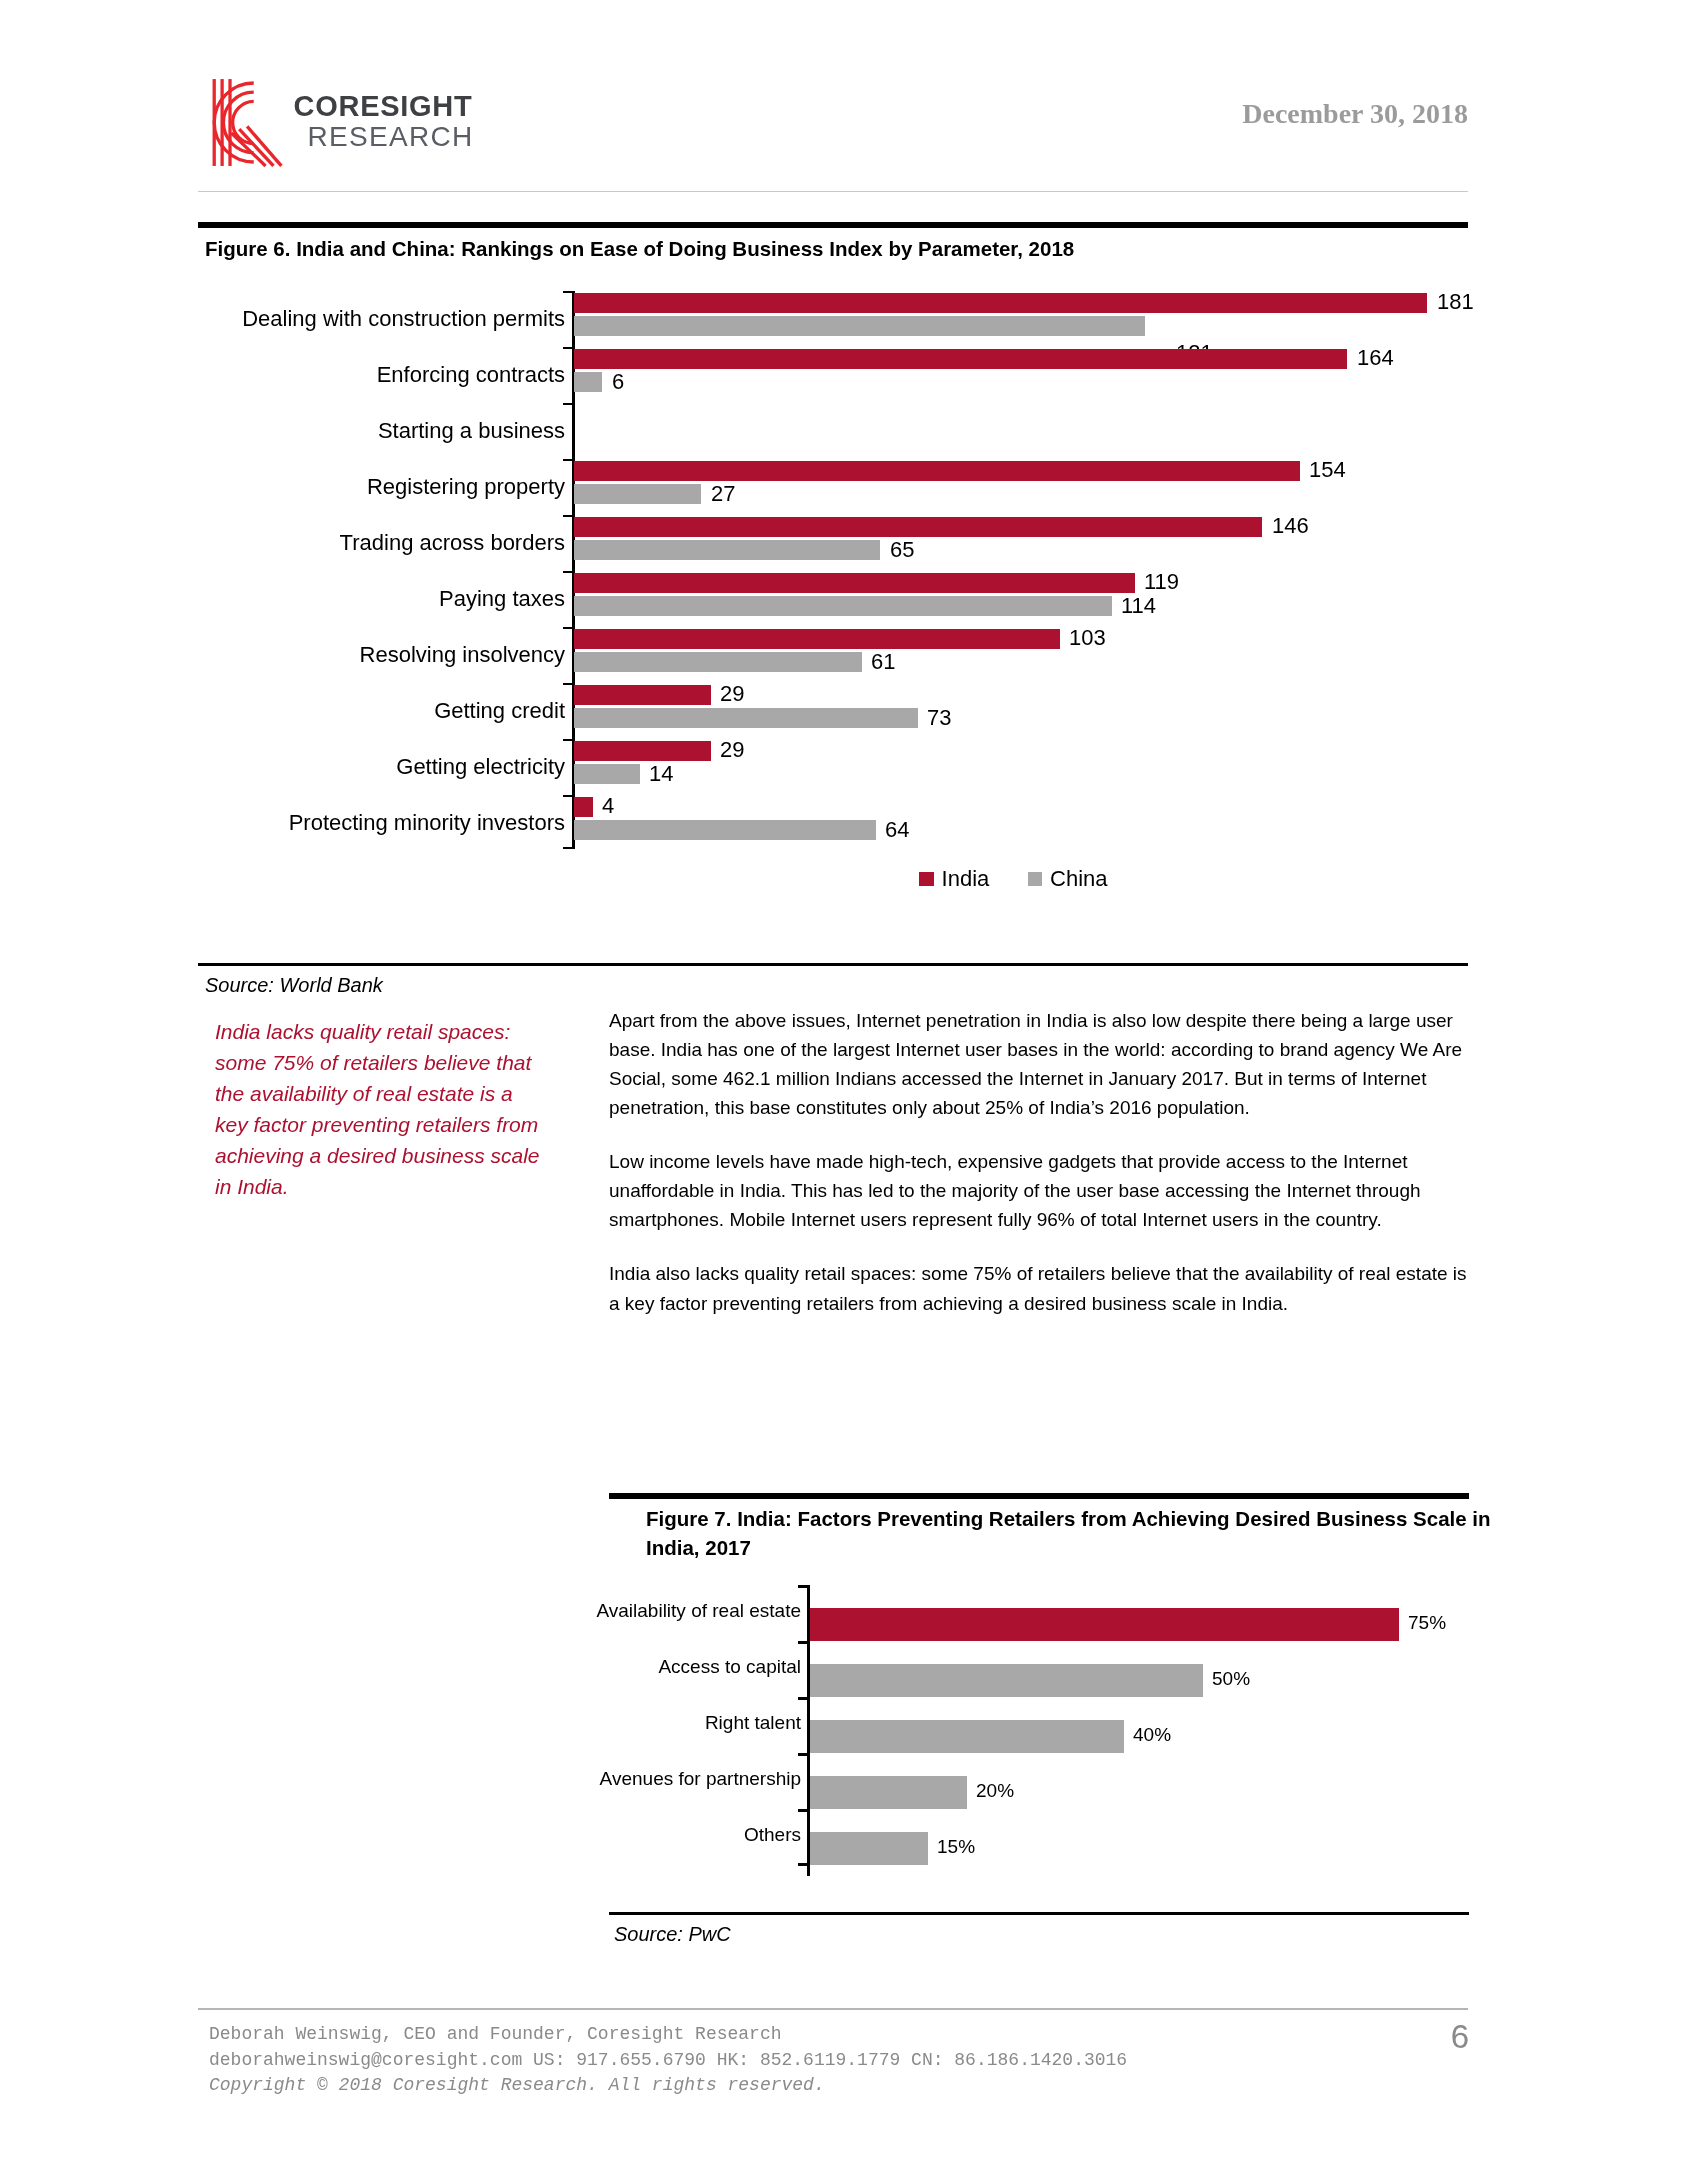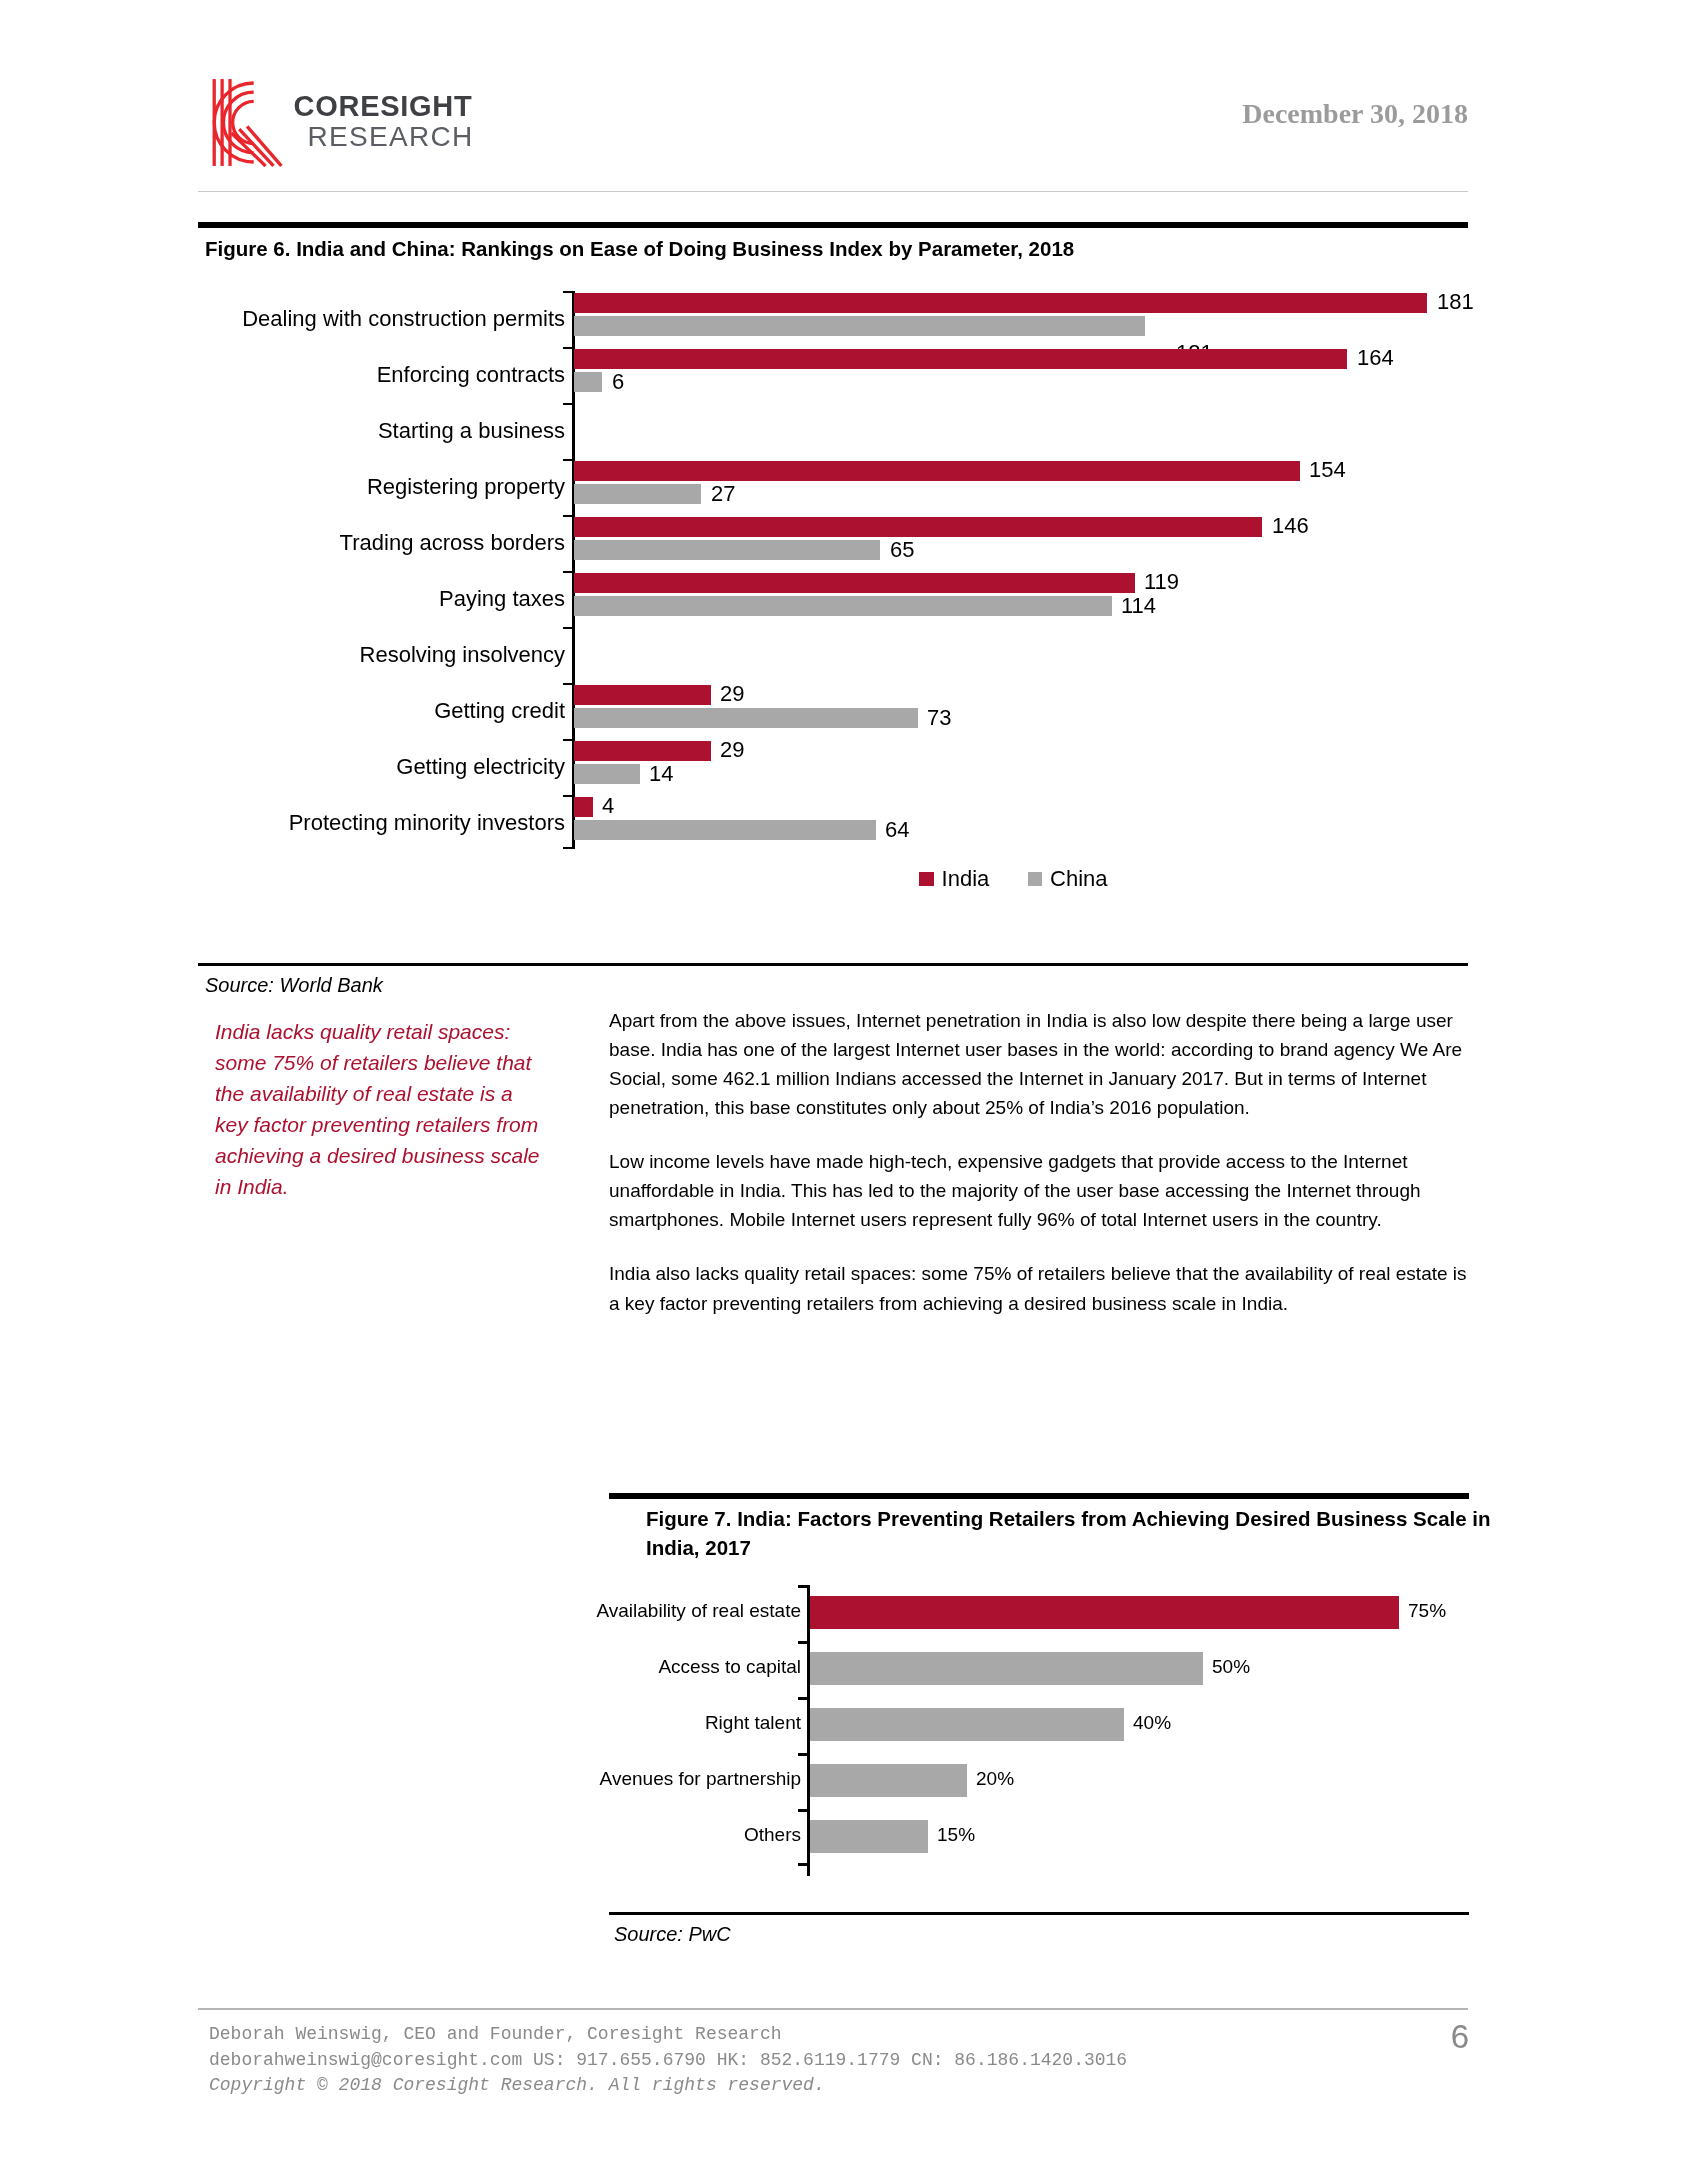--- a/index.html
+++ b/index.html
@@ -104,21 +104,21 @@
   
   #chart2 { position:absolute; left:609px; top:1581px; width:860px; height:318px; }
   .c2-axis { position:absolute; left:198px; top:4px; width:2.6px; height:291px; background:#000; }
   .c2-rows { position:absolute; left:0; top:4px; width:860px; }
   .c2-row { position:relative; height:56px; }
   .c2-cat {
     position:absolute; right:668px; top:14.6px; width:344px; text-align:right;
     font-size:19px; color:#000; white-space:nowrap;
     font-family:"Liberation Sans", sans-serif;
   }
-  .c2-bars { position:absolute; left:201px; top:0px; width:659px; height:56px;text-align:center; }
+  .c2-bars { position:absolute; left:201px; top:12px; width:659px; height:56px;text-align:center; }
   .c2-bar { position:absolute; top:10.6px; height:33px; }
   .c2-val {
     position:absolute; top:14.6px; font-size:19px; color:#000; white-space:nowrap;
     font-family:"Liberation Sans", sans-serif;
   }
   .c2-tick { position:absolute; left:189px; width:12px; height:2.6px; background:#000; }
 
   
   .footer-rule { position:absolute; left:198px; top:2008px; width:1270px; height:2px; background:#b5b5b5; }
   .footer { position:absolute; left:200px; top:2022px; width:1125px; }
@@ -225,20 +225,26 @@
           <div class="c1-bars">
             <div class="c1-bar india" style="width: 561px; background: rgb(173, 17, 48);"></div>
             <div class="c1-val india" style="left: 570px;">119</div>
             <div class="c1-bar china" style="width: 538px; background: rgb(168, 168, 168);"></div>
             <div class="c1-val china" style="left: 547px;">114</div>
           </div>
         </div>
         <div class="c1-row">
           <div class="c1-tick" style="top: 0px;"></div>
           <div class="c1-cat">Resolving insolvency</div>
+          <div class="c1-bars">
+            <div class="c1-bar india" style="width: 486px; background: rgb(173, 17, 48);"></div>
+            <div class="c1-val india" style="left: 495px;">103</div>
+            <div class="c1-bar china" style="width: 288px; background: rgb(168, 168, 168);"></div>
+            <div class="c1-val china" style="left: 297px;">61</div>
+          </div>
         </div>
         <div class="c1-row">
           <div class="c1-tick" style="top: 0px;"></div>
           <div class="c1-cat">Getting credit</div>
           <div class="c1-bars">
             <div class="c1-bar india" style="width: 137px; background: rgb(173, 17, 48);"></div>
             <div class="c1-val india" style="left: 146px;">29</div>
             <div class="c1-bar china" style="width: 344px; background: rgb(168, 168, 168);"></div>
             <div class="c1-val china" style="left: 353px;">73</div>
           </div>

